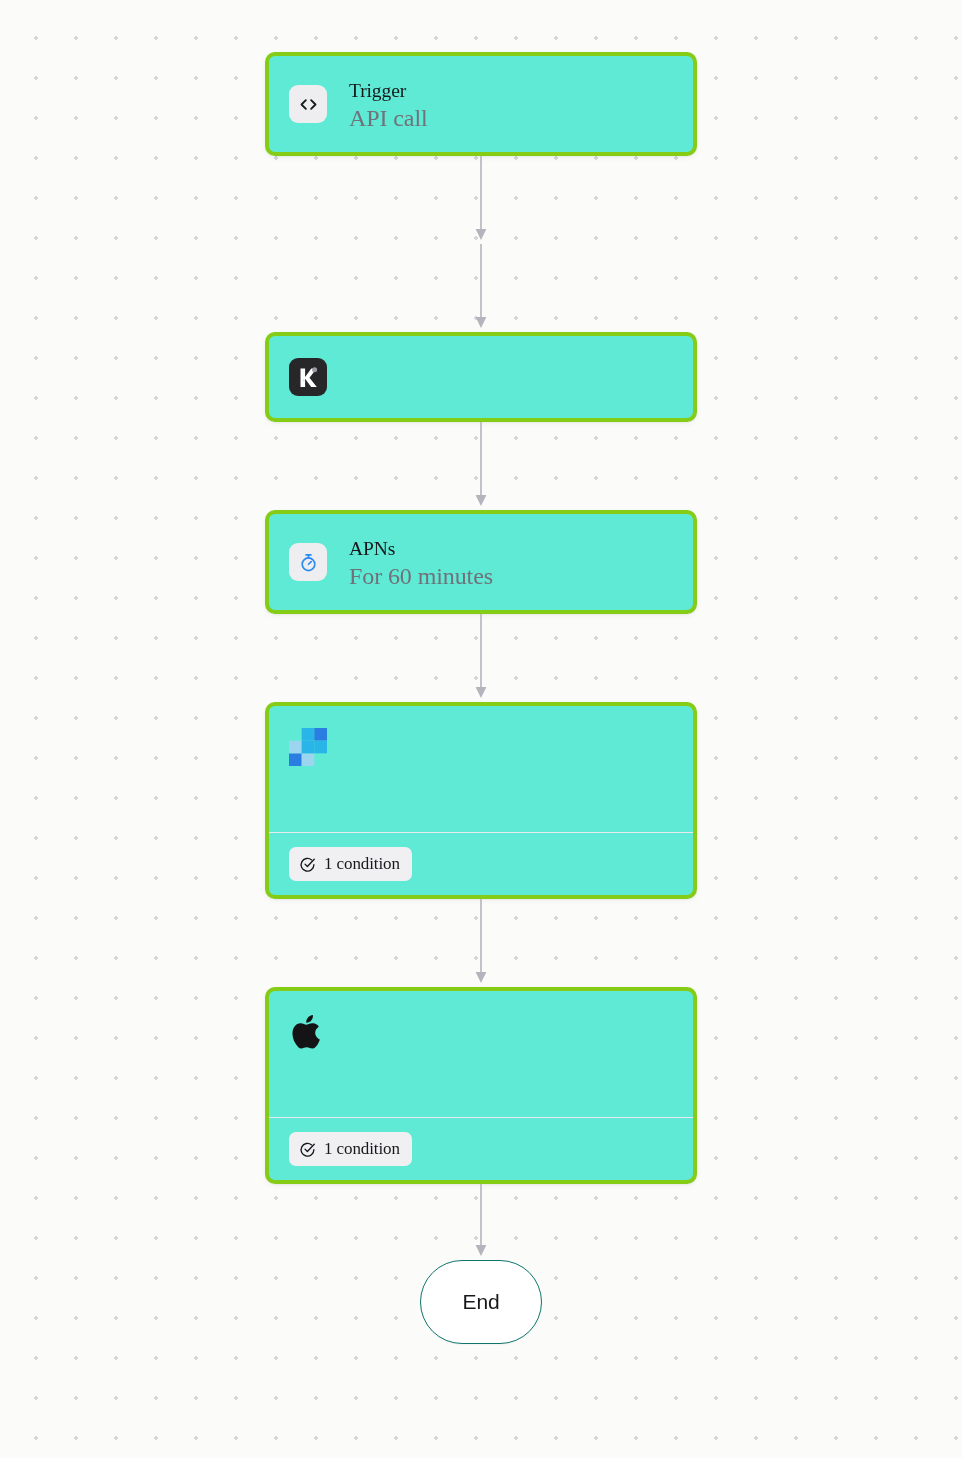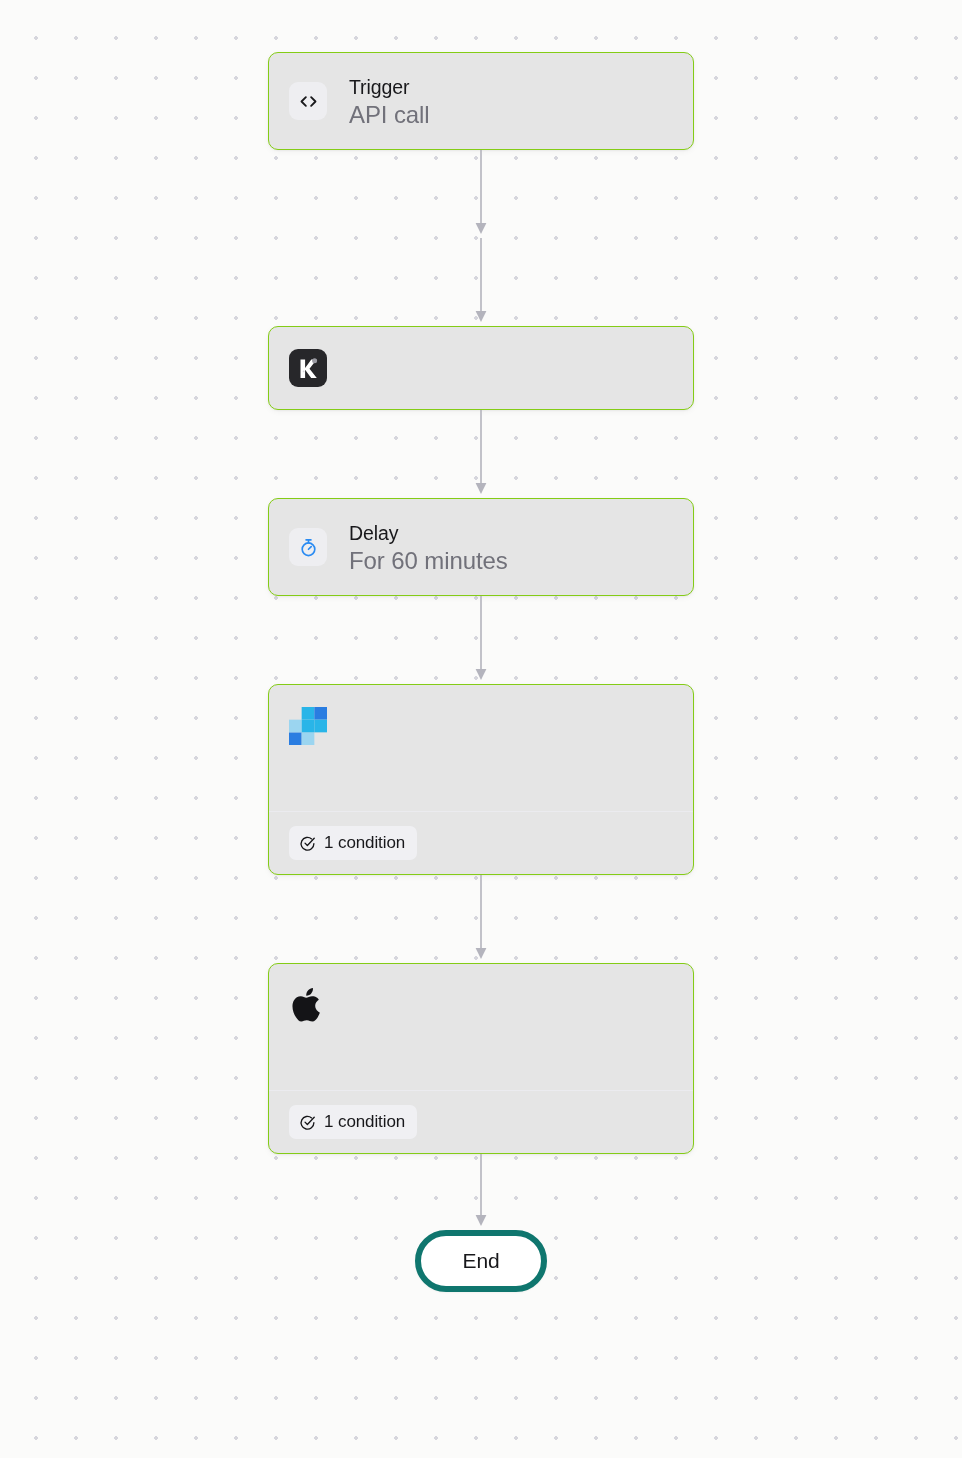--- a/index.html
+++ b/index.html
@@ -25,25 +25,26 @@
     width: 962px;
     height: 1458px;
     display: flex;
     flex-direction: column;
     align-items: center;
   }
 
   
   .node {
     width: 424px;
-    background: #e5e5e5;
-    border: 1px solid #84cc16;
+    background: #5eead4;
+    border: 4px solid #84cc16;
     border-radius: 10px;
     box-shadow: 0 1px 2px rgba(17,17,26,0.05), 0 2px 6px rgba(17,17,26,0.04);
     overflow: hidden;
+    font-family: Liberation Serif, serif;
   }
   .node-body {
     display: flex;
     align-items: center;
     padding: 22px 20px;
     gap: 22px;
   }
   .node-icon {
     width: 38px;
     height: 38px;
@@ -106,23 +107,23 @@
 
   
   .connector {
     width: 24px;
     display: block;
   }
 
   
   .end-node {
     background: #ffffff;
-    border: 6px solid #0f766e;
+    border: 1px solid #0f766e;
     border-radius: 999px;
-    padding: 12px 42px;
+    padding: 28px 42px;
     box-shadow: 0 1px 2px rgba(17,17,26,0.04);
   }
   .end-label {
     font-size: 21px;
     line-height: 26px;
     color: #18181b;
     letter-spacing: -0.2px;
   }
 
   
@@ -192,21 +193,21 @@
     <div class="node-body">
       <div class="node-icon icon-tile">
         <svg width="21" height="21" viewBox="0 0 24 24" fill="none" stroke="#2a8bf2" stroke-width="1.9" stroke-linecap="round">
           <circle cx="12" cy="14" r="7.2"></circle>
           <line x1="12" y1="14" x2="15.1" y2="10.9"></line>
           <line x1="9.2" y1="3.3" x2="14.8" y2="3.3"></line>
           <line x1="12" y1="3.3" x2="12" y2="6.7"></line>
         </svg>
       </div>
       <div class="node-text">
-        <div class="node-title">Delay</div>
+        <div class="node-title">APNs</div>
         <div class="node-sub">For 60 minutes</div>
       </div>
     </div>
   </div>
 
   <svg class="connector" height="88">
     <line x1="12" y1="0" x2="12" y2="74" stroke="#b4b4bd" stroke-width="1.6"></line>
     <polygon points="12,84 6.6,73 17.4,73" fill="#b4b4bd"></polygon>
   </svg>
 

